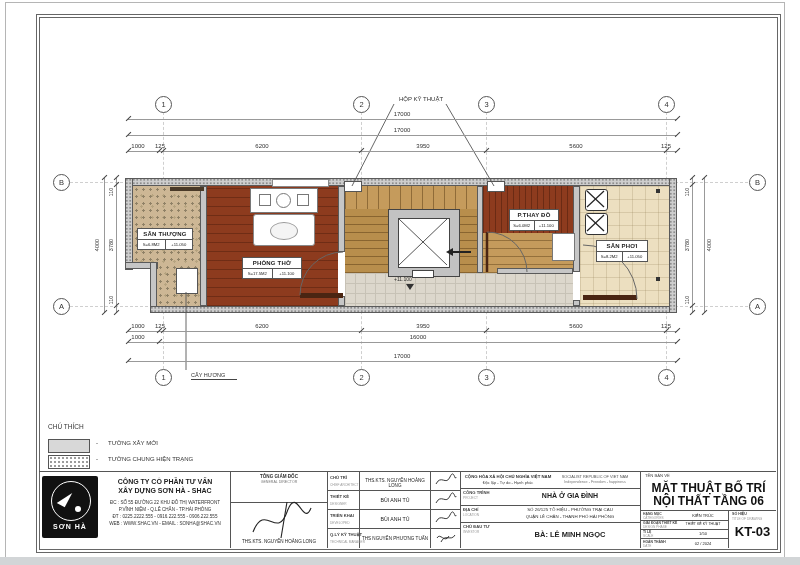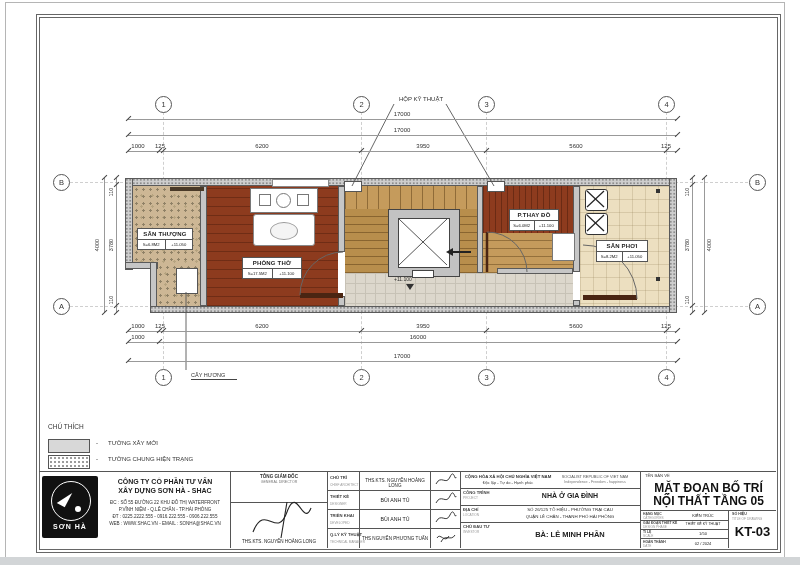--- a/index.html
+++ b/index.html
@@ -324,25 +324,25 @@
   <div class="abs tben" style="left:463px;top:496px;">PROJECT</div>
   <div class="abs" style="left:500px;top:492px;width:140px;text-align:center;font-size:7px;font-weight:bold;color:#222;">NHÀ Ở GIA ĐÌNH</div>
   <div class="abs tbline" style="left:460px;top:505px;width:180px;height:1px;"></div>
   <div class="abs tblab" style="left:463px;top:507px;">ĐỊA CHỈ</div>
   <div class="abs tben" style="left:463px;top:513px;">LOCATION</div>
   <div class="abs" style="left:500px;top:507px;width:140px;text-align:center;font-size:4.4px;color:#333;">SỐ 26/125 TÔ HIỆU - PHƯỜNG TRẠI CAU</div>
   <div class="abs" style="left:500px;top:514px;width:140px;text-align:center;font-size:4.4px;color:#333;">QUẬN LÊ CHÂN - THÀNH PHỐ HẢI PHÒNG</div>
   <div class="abs tbline" style="left:460px;top:522px;width:180px;height:1px;"></div>
   <div class="abs tblab" style="left:463px;top:524px;">CHỦ ĐẦU TƯ</div>
   <div class="abs tben" style="left:463px;top:530px;">INVESTOR</div>
-  <div class="abs" style="left:500px;top:530px;width:140px;text-align:center;font-size:7.5px;font-weight:bold;color:#222;">BÀ: LÊ MINH PHẦN</div>
+  <div class="abs" style="left:500px;top:530px;width:140px;text-align:center;font-size:7.5px;font-weight:bold;color:#222;">BÀ: LÊ MINH NGỌC</div>
 
   <div class="abs" style="left:645px;top:473px;font-size:4.2px;color:#444;">TÊN BẢN VẼ</div>
-  <div class="abs" style="left:641px;top:482px;width:135px;text-align:center;font-size:12px;font-weight:bold;color:#111;line-height:13px;">MẶT ĐOẠN BỐ TRÍ</div>
-  <div class="abs" style="left:641px;top:495px;width:135px;text-align:center;font-size:12px;font-weight:bold;color:#111;line-height:13px;">NỘI THẤT TẦNG 05</div>
+  <div class="abs" style="left:641px;top:482px;width:135px;text-align:center;font-size:12px;font-weight:bold;color:#111;line-height:13px;">MẶT THUẬT BỐ TRÍ</div>
+  <div class="abs" style="left:641px;top:495px;width:135px;text-align:center;font-size:12px;font-weight:bold;color:#111;line-height:13px;">NỘI THẤT TẦNG 06</div>
   <div class="abs tbline" style="left:640px;top:510px;width:136px;height:1px;"></div>
   <div class="abs tbline" style="left:640px;top:520px;width:88px;height:1px;"></div>
   <div class="abs tbline" style="left:640px;top:529px;width:88px;height:1px;"></div>
   <div class="abs tbline" style="left:640px;top:538px;width:88px;height:1px;"></div>
   <div class="abs tblab" style="left:643px;top:512px;font-size:3.4px;">HẠNG MỤC</div>
   <div class="abs tben" style="left:643px;top:516px;">CATEGORIES</div>
   <div class="abs" style="left:680px;top:513px;width:46px;text-align:center;font-size:4px;color:#222;">KIẾN TRÚC</div>
   <div class="abs tblab" style="left:643px;top:521px;font-size:3.4px;">GIAI ĐOẠN THIẾT KẾ</div>
   <div class="abs tben" style="left:643px;top:525px;">DESIGN PHASE</div>
   <div class="abs" style="left:680px;top:522px;width:46px;text-align:center;font-size:3.6px;color:#222;">THIẾT KẾ KỸ THUẬT</div>

